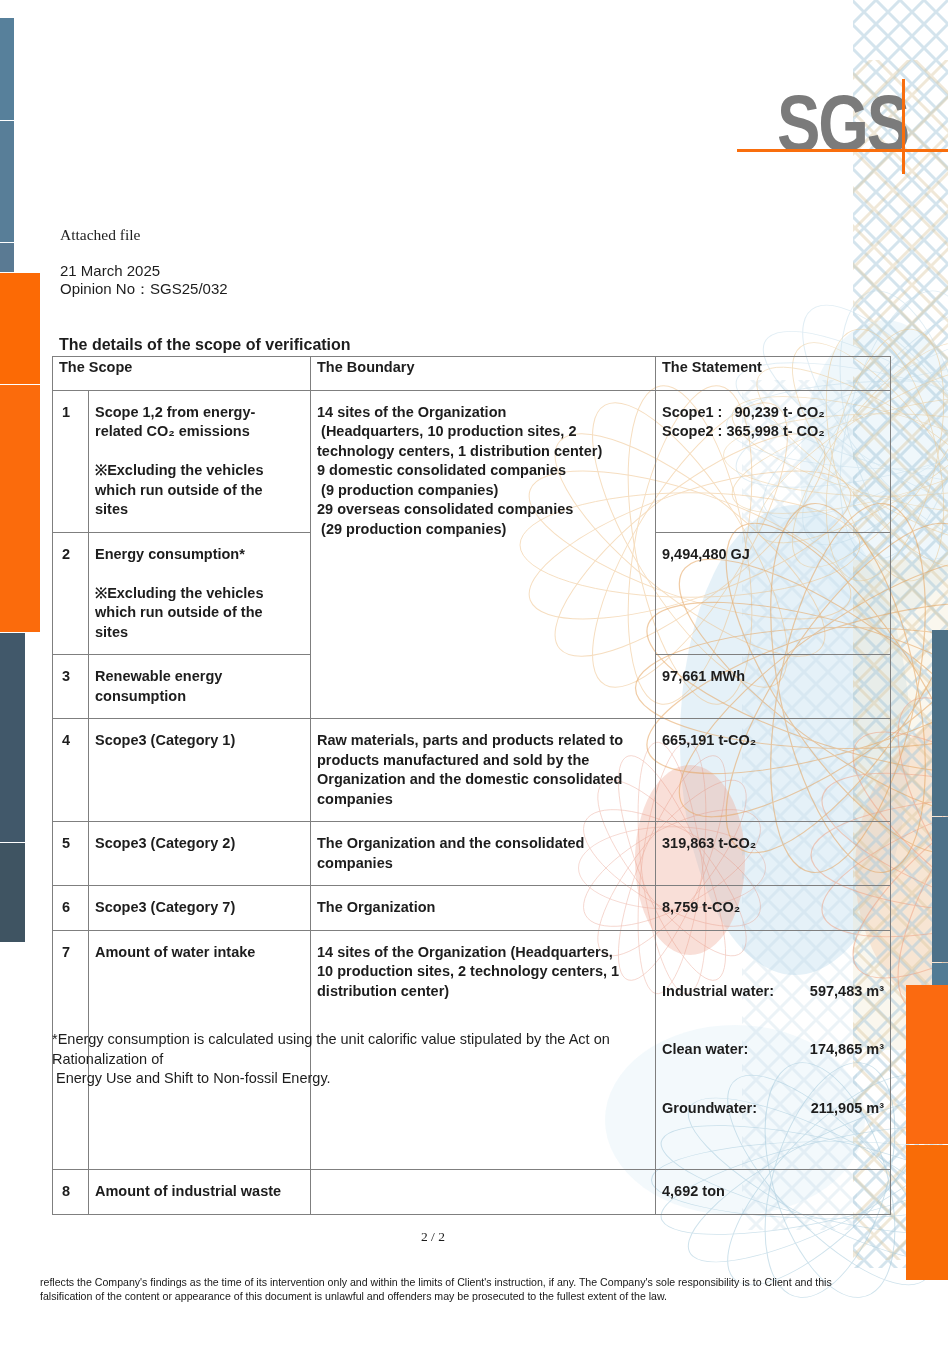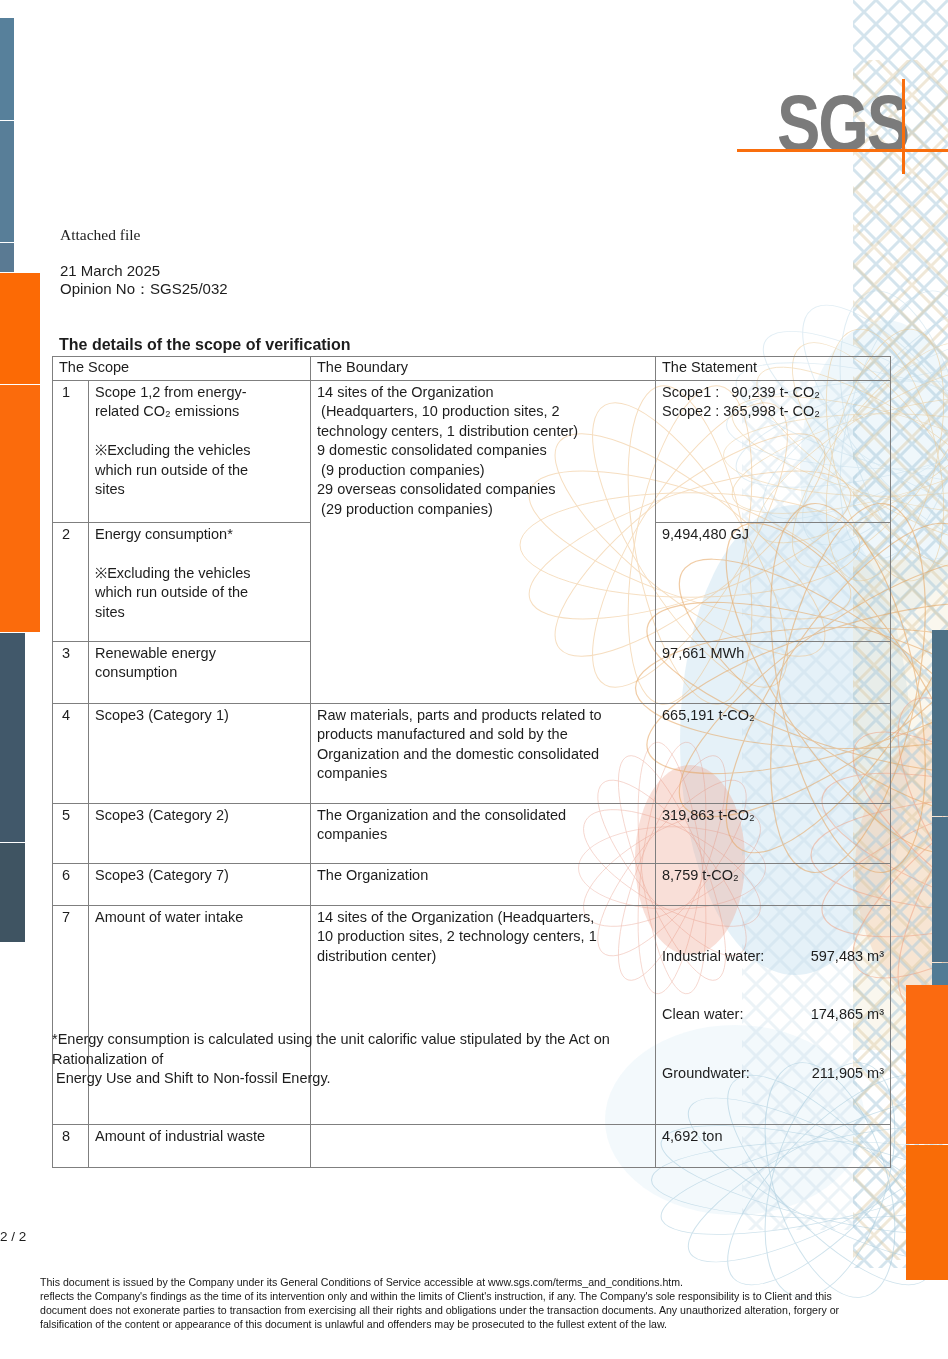--- a/index.html
+++ b/index.html
@@ -36,30 +36,30 @@
   .txt{position:absolute;z-index:2;white-space:pre-wrap;}
   .attached{left:60px;top:226px;font-family:"Liberation Serif",serif;font-size:15.5px;}
   .date{left:60px;top:262px;font-size:15px;}
   .opinion{left:60px;top:280px;font-size:15px;}
   .doc-title{left:59px;top:316px;font-size:16px;font-weight:bold;margin-top:20px;}
   
   .tbl-wrap{position:absolute;left:52px;top:356px;z-index:2;}
   table{border-collapse:collapse;width:838px;table-layout:fixed;background:transparent;}
   th,td{
     border:1px solid #7f7f7f;vertical-align:top;text-align:left;
-    font-size:14.5px;line-height:19.5px;font-weight:normal;
-    padding:2px 6px;white-space:pre-wrap;box-sizing:border-box;
+    font-size:14.5px;line-height:19.5px;font-weight:bold;
+    padding:12px 6px;white-space:pre-wrap;box-sizing:border-box;
   }
   th{height:23px;padding-top:1px;}
   col.c-no{width:36px;}col.c-scope{width:222px;}col.c-bound{width:345px;}col.c-stmt{width:235px;}
   td.no{padding-left:9px;}
   .stmt-line{display:flex;justify-content:space-between;white-space:nowrap;}
   
   .footnote{left:52px;top:1030px;width:640px;font-size:14.5px;line-height:19.5px;}
-  .pagenum{left:0;top:1229px;width:866px;text-align:left;font-size:13.5px;white-space:nowrap;}
+  .pagenum{left:0;top:1229px;width:866px;text-align:center;font-size:13.5px;white-space:nowrap;font-family:Liberation Serif, serif;}
   .footer{position:absolute;left:40px;top:1276px;z-index:1;font-size:10.6px;line-height:13.9px;color:#181818;}
   .footer div{white-space:nowrap;}
 </style>
 </head>
 <body>
 
 <svg id="wm" width="948" height="1359" aria-hidden="true">
   <defs>
     <ellipse id="sp-e" cx="0" cy="0" rx="170" ry="55"></ellipse>
     <g id="spiro">
@@ -236,17 +236,15 @@
 </tbody>
     </table>
 </div>
 
 <div class="txt footnote">*Energy consumption is calculated using the unit calorific value stipulated by the Act on Rationalization of
  Energy Use and Shift to Non-fossil Energy.</div>
 
 <div class="txt pagenum">2 / 2</div>
 
 <div class="footer">
-  <div>This document is issued by the Company under its General Conditions of Service accessible at www.sgs.com/terms_and_conditions.htm.</div>
   <div>reflects the Company's findings as the time of its intervention only and within the limits of Client's instruction, if any. The Company's sole responsibility is to Client and this</div>
-  <div>document does not exonerate parties to transaction from exercising all their rights and obligations under the transaction documents. Any unauthorized alteration, forgery or</div>
   <div>falsification of the content or appearance of this document is unlawful and offenders may be prosecuted to the fullest extent of the law.</div>
 </div>
 
 </body></html>

